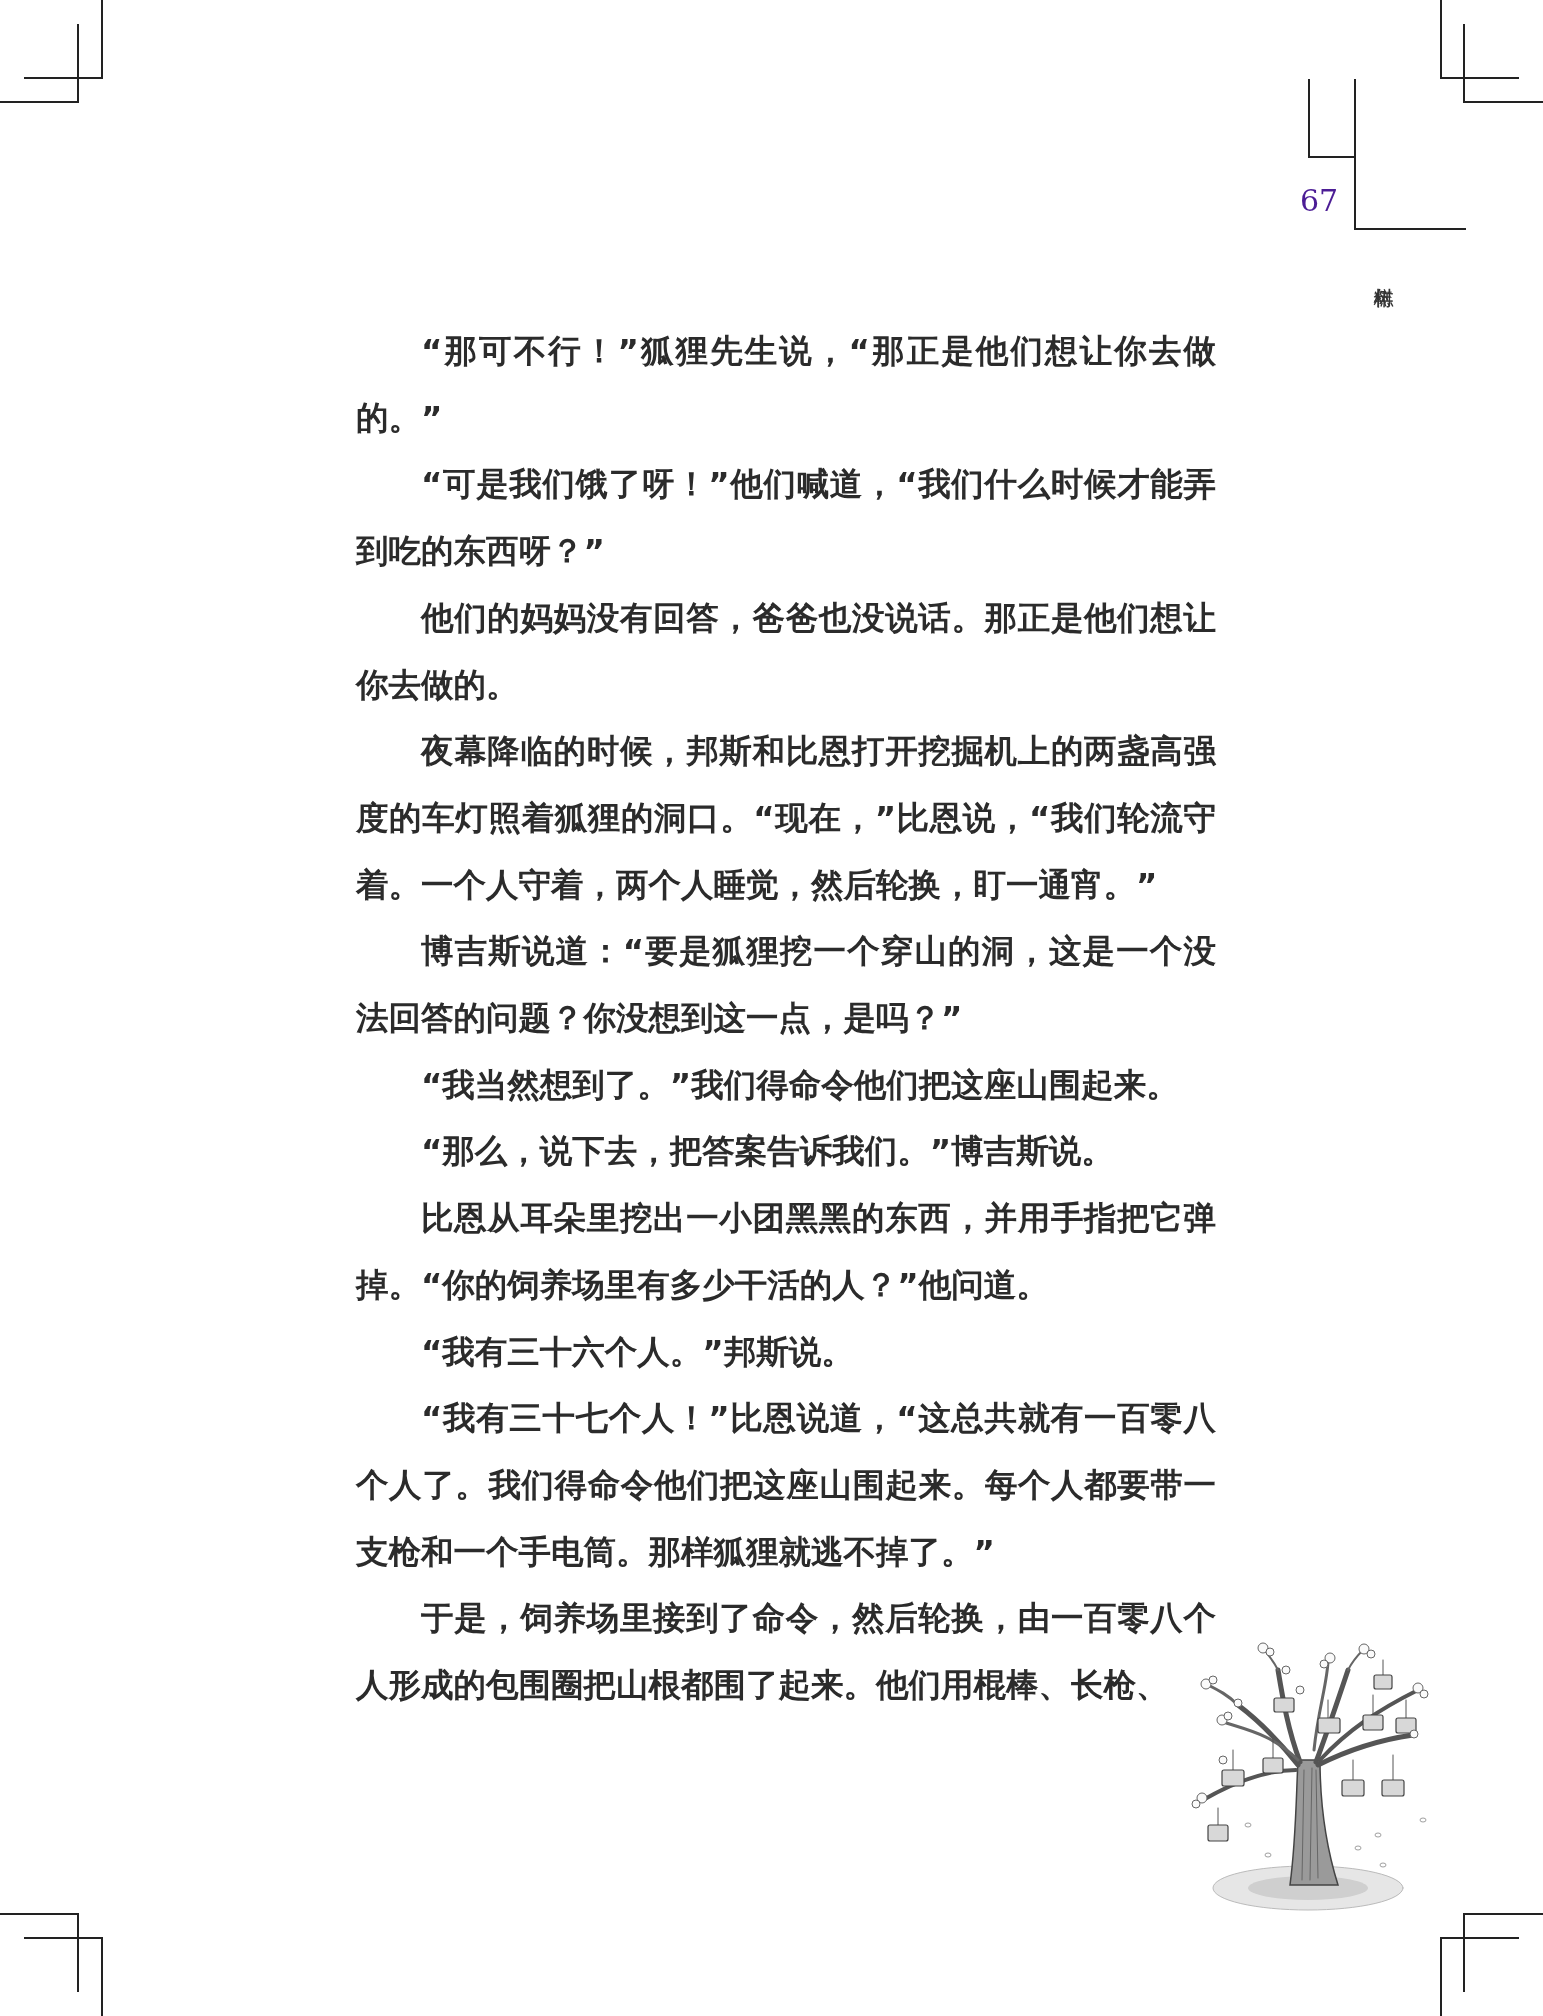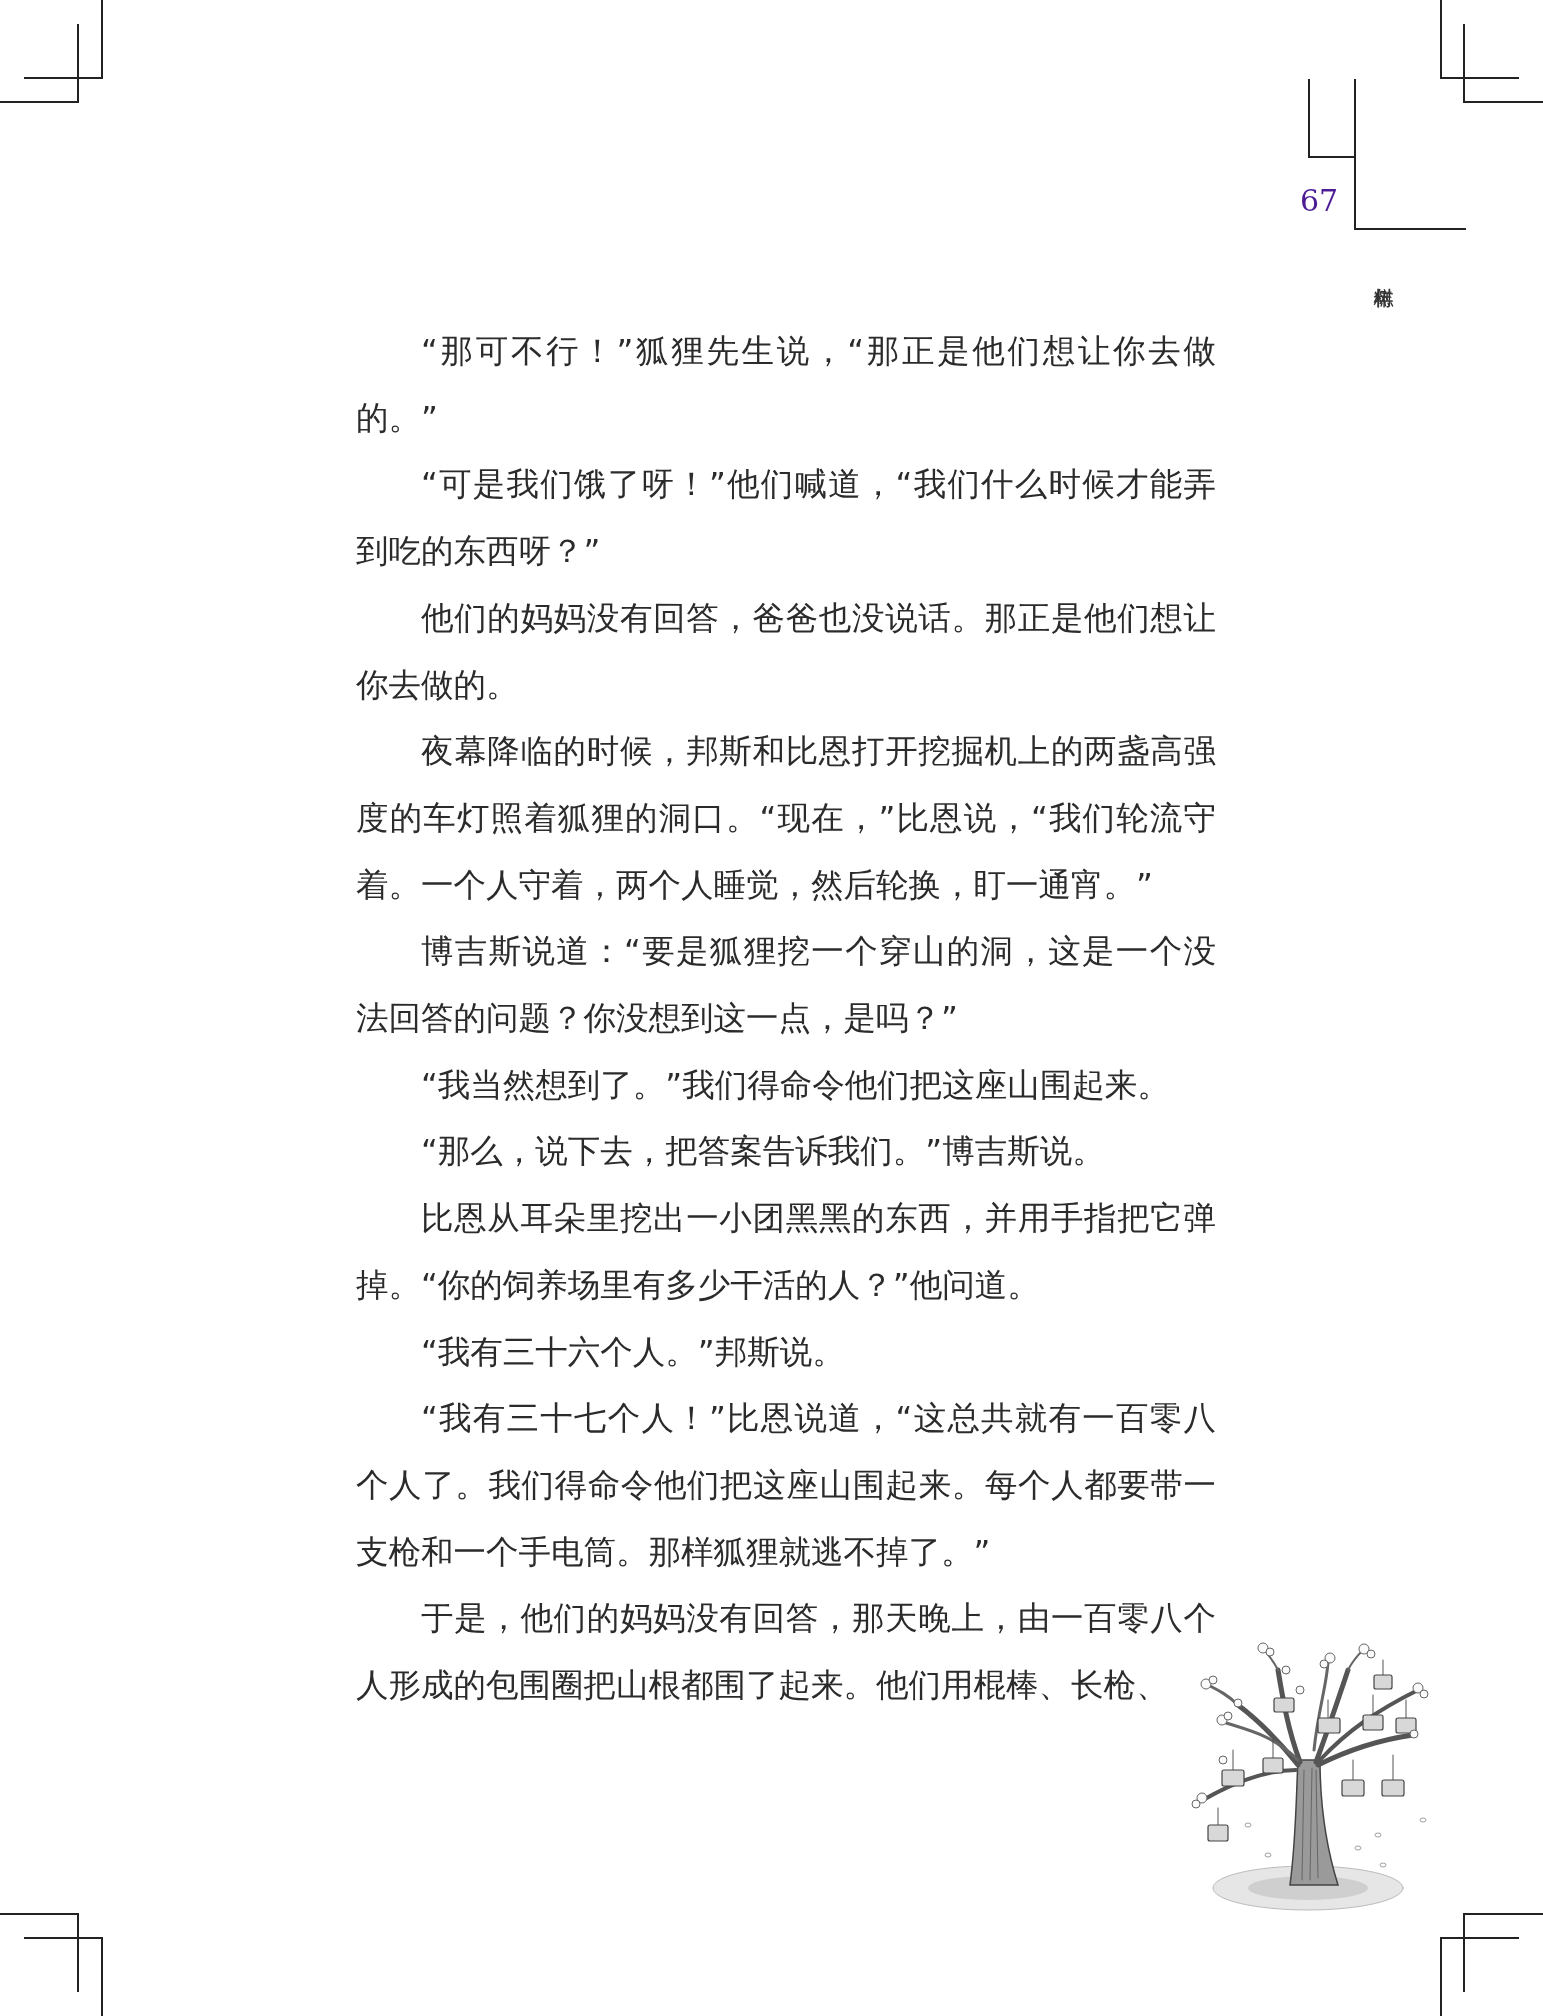--- a/index.html
+++ b/index.html
@@ -3,21 +3,21 @@
 <meta charset="utf-8">
 <style>
   html, body { margin: 0; padding: 0; background: #ffffff; }
   body { width: 1543px; height: 2016px; position: relative; overflow: hidden; font-family: "DejaVu Sans", sans-serif; color: #2a2a2a; }
   .line { position: absolute; background: #222; }
   .h { height: 2px; }
   .v { width: 2px; }
   .page-number { position: absolute; left: 1300px; top: 183px; font-family: "DejaVu Serif", serif; font-size: 30px; color: #4c1d95; letter-spacing: 0px; }
   .running-title { position: absolute; left: 1372px; top: 272px; width: 24px; font-size: 20px; line-height: 24px; color: #333; text-align: center; writing-mode: vertical-rl; text-orientation: upright; letter-spacing: 0px; }
   .body-text { position: absolute; left: 356px; top: 318px; width: 860px; font-size: 32.5px; line-height: 66.7px; color: #2b2b2b; }
-  .para { margin: 0; text-indent: 2em; text-align: justify; }
+  .para { margin: 0; text-indent: 2em; text-align: justify; font-weight: bold; }
   .illustration { position: absolute; left: 1178px; top: 1640px; width: 270px; height: 280px; }
 </style>
 </head>
 <body>
 
 <div class="line v" style="left:101px;top:0;height:79px;"></div>
 <div class="line h" style="left:24px;top:77px;width:79px;"></div>
 <div class="line v" style="left:77px;top:24px;height:79px;"></div>
 <div class="line h" style="left:0;top:101px;width:79px;"></div>
 
@@ -48,21 +48,21 @@
   <p class="para">“那可不行！”狐狸先生说，“那正是他们想让你去做的。”</p>
   <p class="para">“可是我们饿了呀！”他们喊道，“我们什么时候才能弄到吃的东西呀？”</p>
   <p class="para">他们的妈妈没有回答，爸爸也没说话。那正是他们想让你去做的。</p>
   <p class="para">夜幕降临的时候，邦斯和比恩打开挖掘机上的两盏高强度的车灯照着狐狸的洞口。“现在，”比恩说，“我们轮流守着。一个人守着，两个人睡觉，然后轮换，盯一通宵。”</p>
   <p class="para">博吉斯说道：“要是狐狸挖一个穿山的洞，这是一个没法回答的问题？你没想到这一点，是吗？”</p>
   <p class="para">“我当然想到了。”我们得命令他们把这座山围起来。</p>
   <p class="para">“那么，说下去，把答案告诉我们。”博吉斯说。</p>
   <p class="para">比恩从耳朵里挖出一小团黑黑的东西，并用手指把它弹掉。“你的饲养场里有多少干活的人？”他问道。</p>
   <p class="para">“我有三十六个人。”邦斯说。</p>
   <p class="para">“我有三十七个人！”比恩说道，“这总共就有一百零八个人了。我们得命令他们把这座山围起来。每个人都要带一支枪和一个手电筒。那样狐狸就逃不掉了。”</p>
-  <p class="para">于是，他们的妈妈没有回答，那天晚上，由一百零八个人形成的包围圈把山根都围了起来。他们用棍棒、长枪、</p>
+  <p class="para">于是，饲养场里接到了命令，然后轮换，由一百零八个人形成的包围圈把山根都围了起来。他们用棍棒、长枪、</p>
 </div>
 
 <svg class="illustration" viewBox="0 0 270 280" xmlns="http://www.w3.org/2000/svg">
   <g fill="none" stroke="#555" stroke-linecap="round">
 
     <ellipse cx="130" cy="248" rx="95" ry="22" fill="#e6e6e6" stroke="#bbb" stroke-width="1"></ellipse>
     <ellipse cx="130" cy="248" rx="60" ry="12" fill="#cfcfcf" stroke="none"></ellipse>
 
     <path d="M112 245 C118 200, 118 160, 120 120 L142 120 C142 160, 146 200, 160 245 Z" fill="#9a9a9a" stroke="#444" stroke-width="1.5"></path>
     <path d="M124 240 L126 130 M132 240 L134 128 M140 238 L138 130" stroke="#666" stroke-width="1"></path>

